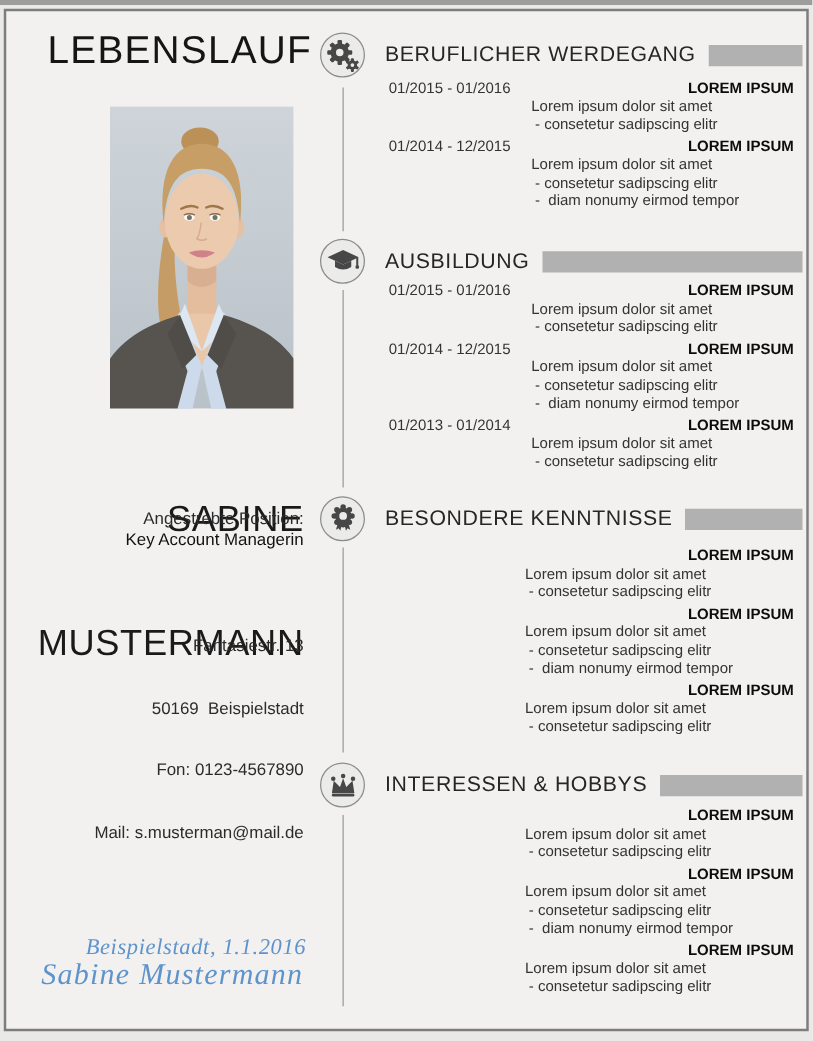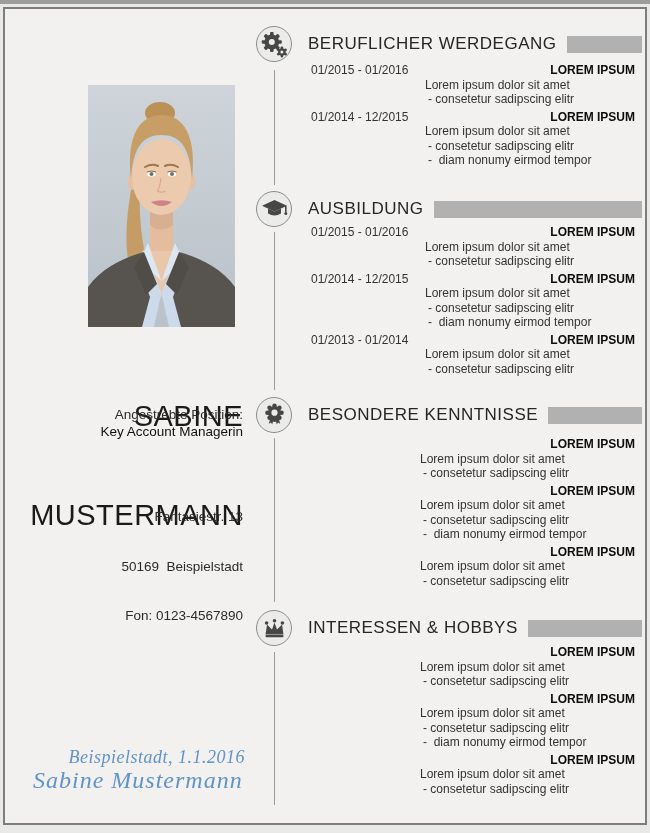--- a/index.html
+++ b/index.html
@@ -48,20 +48,21 @@
   .eline,.ebullet{color:#333;white-space:pre-wrap;}
   .ebullet{padding-left:3px;}
 </style>
 </head>
 <body>
 
 <div class="top-strip"></div>
 
 <div class="page">
 
+  <div class="abs doc-title">LEBENSLAUF</div>
 
   <div class="abs photo">
     <svg width="147" height="242" viewBox="0 0 147 242">
       <defs>
         <linearGradient id="bgG" x1="0" y1="0" x2="0" y2="1">
           <stop offset="0" stop-color="#ced4d9"></stop>
             <stop offset="1" stop-color="#b9c2c9"></stop>
         </linearGradient>
       </defs>
       <rect x="0" y="0" width="147" height="242" fill="url(#bgG)"></rect>
@@ -119,20 +120,21 @@
 
   <div class="abs pos-block">
     <div>Angestrebte Position:</div>
     <div class="pos-value">Key Account Managerin</div>
   </div>
 
   <div class="abs addr-block">
     <div>Fantasiestr. 13</div>
     <div>50169  Beispielstadt</div>
     <div>Fon: 0123-4567890</div>
+    <div>Mail: s.musterman@mail.de</div>
   </div>
 
   <div class="abs sig-place" style="color:#5e93cc;">Beispielstadt, 1.1.2016</div>
   <div class="abs sig-name" style="color:#5e93cc;">Sabine Mustermann</div>
 
   <div class="abs tline" style="top:61px;height:115px;"></div>
   <div class="abs tline" style="top:223px;height:158px;"></div>
   <div class="abs tline" style="top:429px;height:164px;"></div>
   <div class="abs tline" style="top:643px;height:153px;"></div>
 

